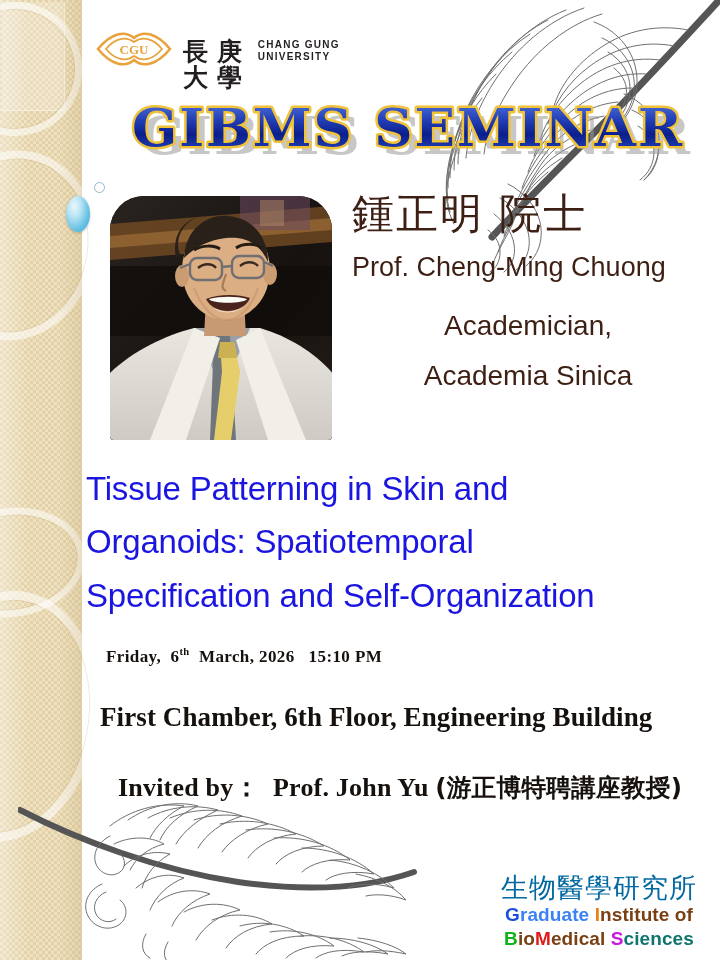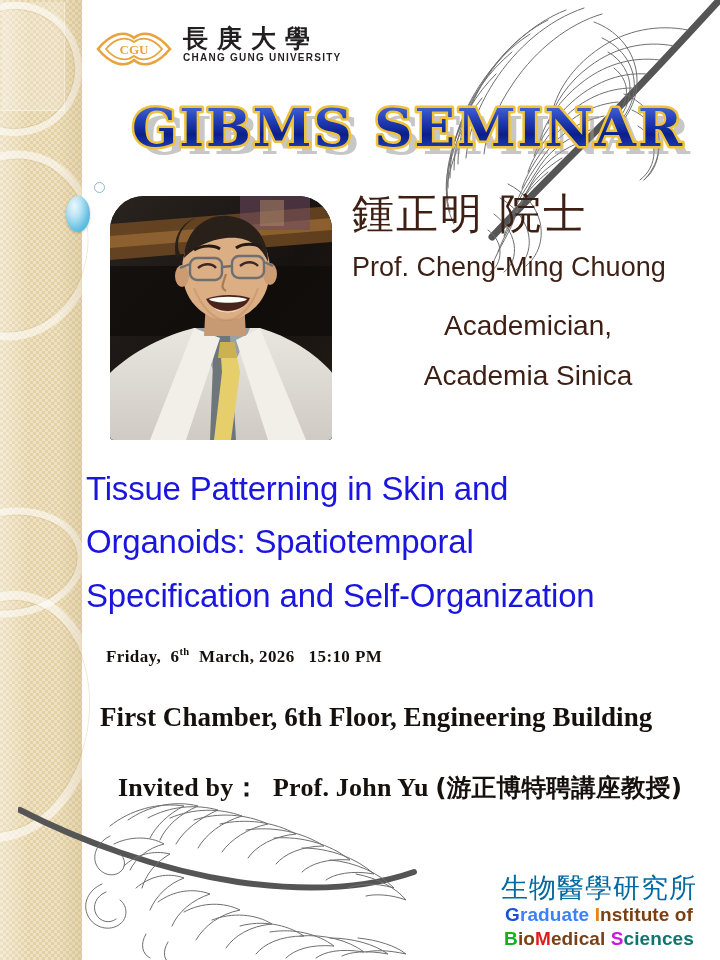--- a/index.html
+++ b/index.html
@@ -87,21 +87,21 @@
   
   .cgu-logo {
     position: absolute;
     left: 95px; top: 26px;
     width: 250px; height: 48px;
     display: flex;
     align-items: flex-start;
     gap: 10px;
   }
   .cgu-mark { width: 78px; height: 46px; flex: none; }
-  .cgu-words { display: flex; flex-direction: column; justify-content: center; }
+  .cgu-words { display: flex; flex-direction: row; justify-content: center; margin-top: 13px; }
   .cgu-cn {
     font-family: "DejaVu Sans", sans-serif;
     font-size: 25px;
     font-weight: 700;
     letter-spacing: 9px;
     color: #231f20;
     line-height: 1.05;
   }
   .cgu-en {
     font-family: "Liberation Sans", sans-serif;

